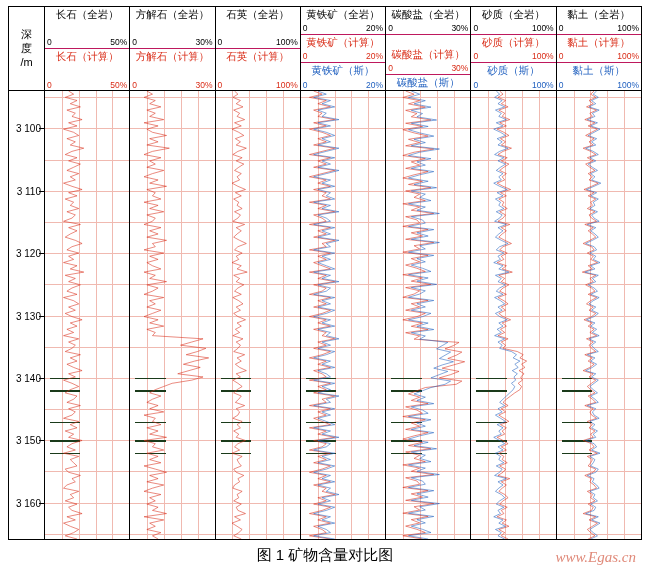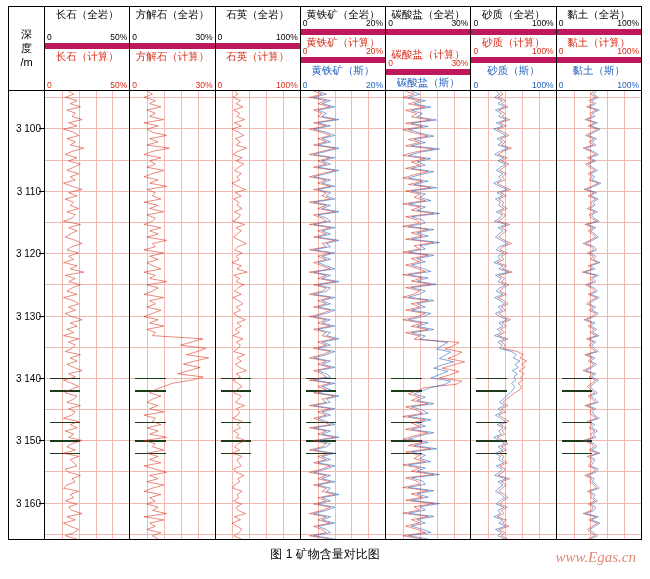--- a/index.html
+++ b/index.html
@@ -8,21 +8,21 @@
 
   .frame{position:absolute;left:8px;top:6px;width:634px;height:534px;border:1px solid #000;box-sizing:border-box;}
 
   
   .hdr{position:absolute;left:0;top:0;right:0;height:84px;box-sizing:border-box;border-bottom:1px solid #000;}
   .depthcol{position:absolute;left:0;top:0;width:36px;height:84px;border-right:1px solid #000;box-sizing:border-box;
             display:flex;flex-direction:column;align-items:center;justify-content:center;font-size:11px;color:#000;line-height:1.25;}
   .tracks-h{position:absolute;left:36px;top:0;right:0;height:84px;display:flex;}
   .th{flex:1 1 0;border-right:1px solid #000;box-sizing:border-box;position:relative;}
   .th:last-child{border-right:none;}
-  .band{height:28px;box-sizing:border-box;position:relative;border-bottom:6px solid #be185d;}
+  .band{height:28px;box-sizing:border-box;position:relative;border-bottom:1px solid #be185d;}
   .band:last-child{border-bottom:none;text-decoration:underline;}
   .band .nm{position:absolute;left:0;right:0;top:1px;text-align:center;font-size:10.5px;white-space:nowrap;}
   .band .lo{position:absolute;left:2px;bottom:1px;font-size:8.5px;}
   .band .hi{position:absolute;right:2px;bottom:1px;font-size:8.5px;}
   .b-black{color:#000;}
   .b-red{color:#d92b16;}
   .b-blue{color:#1f5fbf;}
   .band.nb{border-bottom:none;}
 
   
@@ -31,21 +31,21 @@
   .dlabel{position:absolute;right:3px;font-size:10px;color:#000;transform:translateY(-50%);white-space:nowrap;}
   .dtick{position:absolute;right:0;width:5px;height:1px;background:#000;}
   .tracks-p{position:absolute;left:36px;top:0;right:0;bottom:0;display:flex;}
   .tp{flex:1 1 0;border-right:1px solid #000;box-sizing:border-box;position:relative;overflow:hidden;background:#fff;}
   .tp:last-child{border-right:none;}
   .gridv{position:absolute;top:0;bottom:0;width:1px;background:#f0b9b0;}
   .gridh{position:absolute;left:0;right:0;height:1px;background:#f0b9b0;}
   .marker{position:absolute;height:1.4px;background:#1a3a1a;}
   svg.curve{position:absolute;left:0;top:0;width:100%;height:100%;}
 
-  .caption{position:absolute;left:0;right:0;top:546px;text-align:center;font-size:12px;color:#000;}
+  .caption{position:absolute;left:0;right:0;top:546px;text-align:center;font-size:15px;color:#000;}
   .wm{position:absolute;right:14px;top:549px;font-size:15px;color:#e08a7a;font-style:italic;font-family:"Liberation Serif",serif;}
 </style>
 </head>
 <body>
 
 <div id="root">
 
   <div class="frame">
 
     <div class="hdr">

